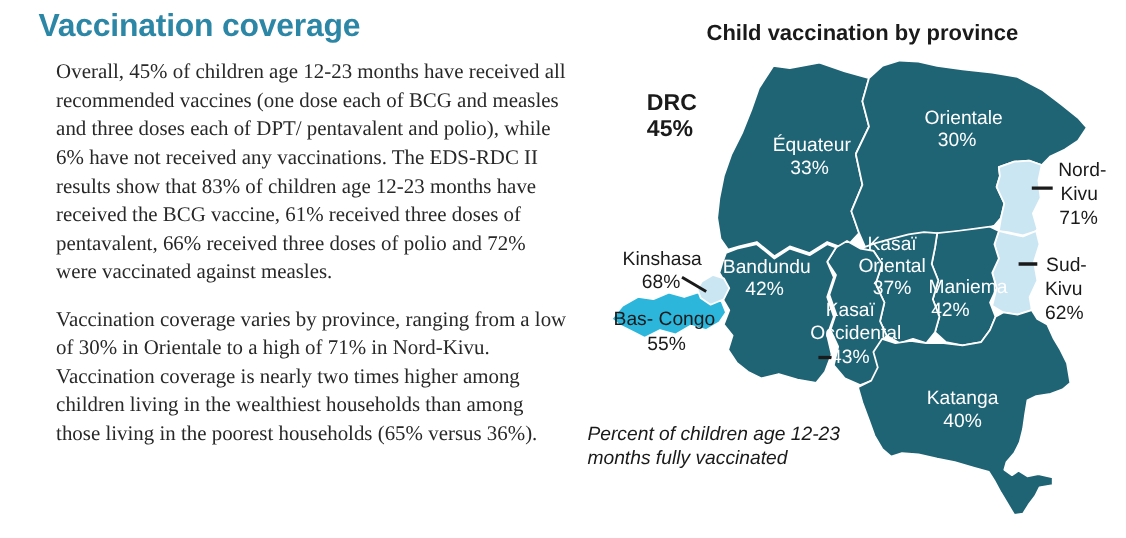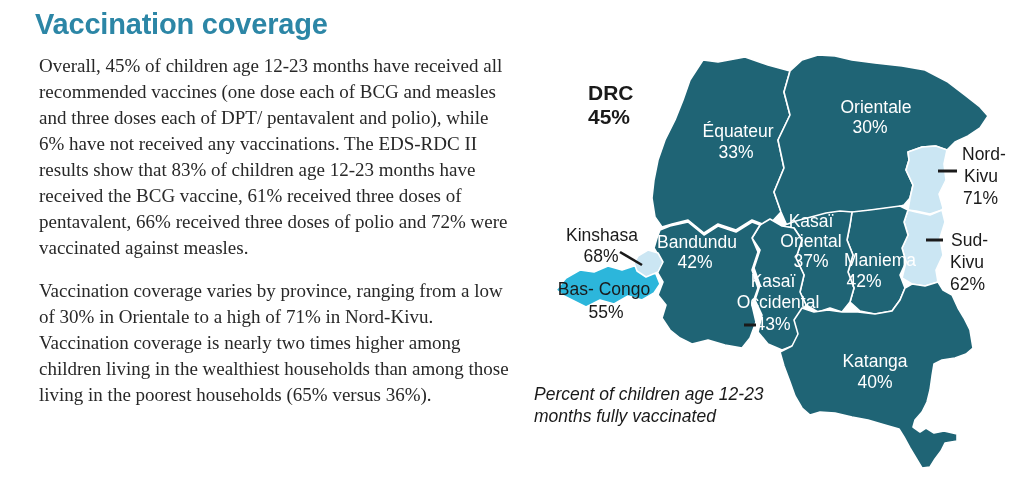--- a/index.html
+++ b/index.html
@@ -4,21 +4,21 @@
 <style>
   html,body { margin:0; padding:0; background:#ffffff; }
   .page { position:relative; width:1024px; height:489px; background:#ffffff; overflow:hidden;
           font-family:"Liberation Sans", sans-serif; }
 
   
   .text-col { position:absolute; left:35px; top:8px; width:482px; }
   .heading { font-family:"Liberation Sans", sans-serif; font-weight:bold; font-size:29px;
              color:#2C86A6; margin:0 0 12px 0; letter-spacing:-0.2px; }
   .body-p { font-family:"Liberation Serif", serif; font-size:19px; line-height:26px;
-            color:#282828; margin:0 0 17px 4px; }
+            color:#282828; margin:0 0 17px 16px; }
 
   
   .map-panel { position:absolute; left:530px; top:0; width:494px; height:489px; }
   .map-title { position:absolute; top:19px; left:14px; right:0; text-align:center;
                font-weight:bold; font-size:20px; color:#1a1a1a; }
   .map-svg { position:absolute; left:0; top:0; }
 
   .prov { stroke:#ffffff; stroke-width:1.6; stroke-linejoin:round; }
   .map-svg text { font-family:"Liberation Sans", sans-serif; }
   .lbl-on  { fill:#ffffff; font-size:17.5px; }
@@ -33,20 +33,21 @@
 
 <div class="page">
 
   <div class="text-col">
     <h1 class="heading">Vaccination coverage</h1>
     <p class="body-p">Overall, 45% of children age 12-23 months have received all recommended vaccines (one dose each of BCG and measles and three doses each of DPT/ pentavalent and polio), while 6% have not received any vaccinations. The EDS-RDC II results show that 83% of children age 12-23 months have received the BCG vaccine, 61% received three doses of pentavalent, 66% received three doses of polio and 72% were vaccinated against measles.</p>
     <p class="body-p">Vaccination coverage varies by province, ranging from a low of 30% in Orientale to a high of 71% in Nord-Kivu. Vaccination coverage is nearly two times higher among children living in the wealthiest households than among those living in the poorest households (65% versus 36%).</p>
   </div>
 
   <div class="map-panel">
+    <div class="map-title">Child vaccination by province</div>
 
     <svg class="map-svg" width="494" height="489" viewBox="0 0 494 489">
 
       <polygon class="prov" points="173,60 188,62 215,57 238,65 260,71 254,92 260,115 248,140 254,168 244,192 251,212 238,226 222,220 206,230 188,224 174,233 158,220 142,224 132,227 125,217 122,198 124,180 128,160 135,140 145,120 153,100 160,80" fill="#1F6475"></polygon>
 
       <polygon class="prov" points="260,71 272,60 288,55 305,56 322,60 345,63 372,66 395,70 418,82 435,95 450,107 458,116 450,128 438,136 425,142 417,150 405,146 392,147 378,152 379,160 376,170 383,185 380,198 374,205 368,207 352,209 335,211 318,214 300,218 280,223 262,227 258,228 251,212 244,192 254,168 248,140 260,115 254,92" fill="#1F6475"></polygon>
 
       <polygon class="prov" points="378,152 392,147 406,146 417,150 414,164 416,180 409,194 413,208 412,210 400,214 386,211 378,210 380,198 383,185 376,170 379,160" fill="#CBE6F3"></polygon>
 
       <polygon class="prov" points="386,212 400,215 412,210 415,222 410,238 413,255 406,270 408,282 395,286 382,284 372,278 376,262 372,248 378,235 374,222 378,210" fill="#CBE6F3"></polygon>

